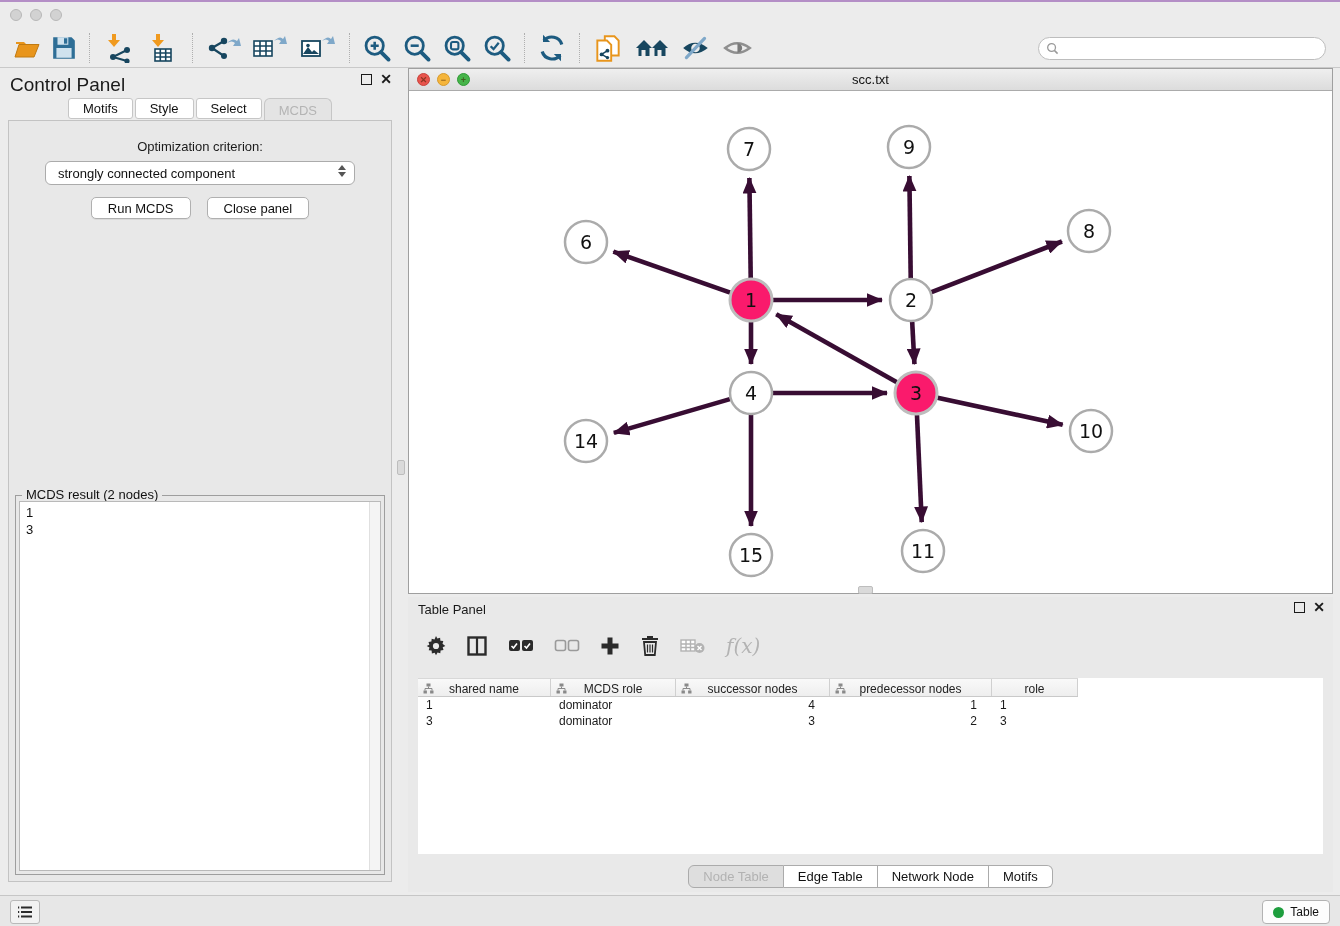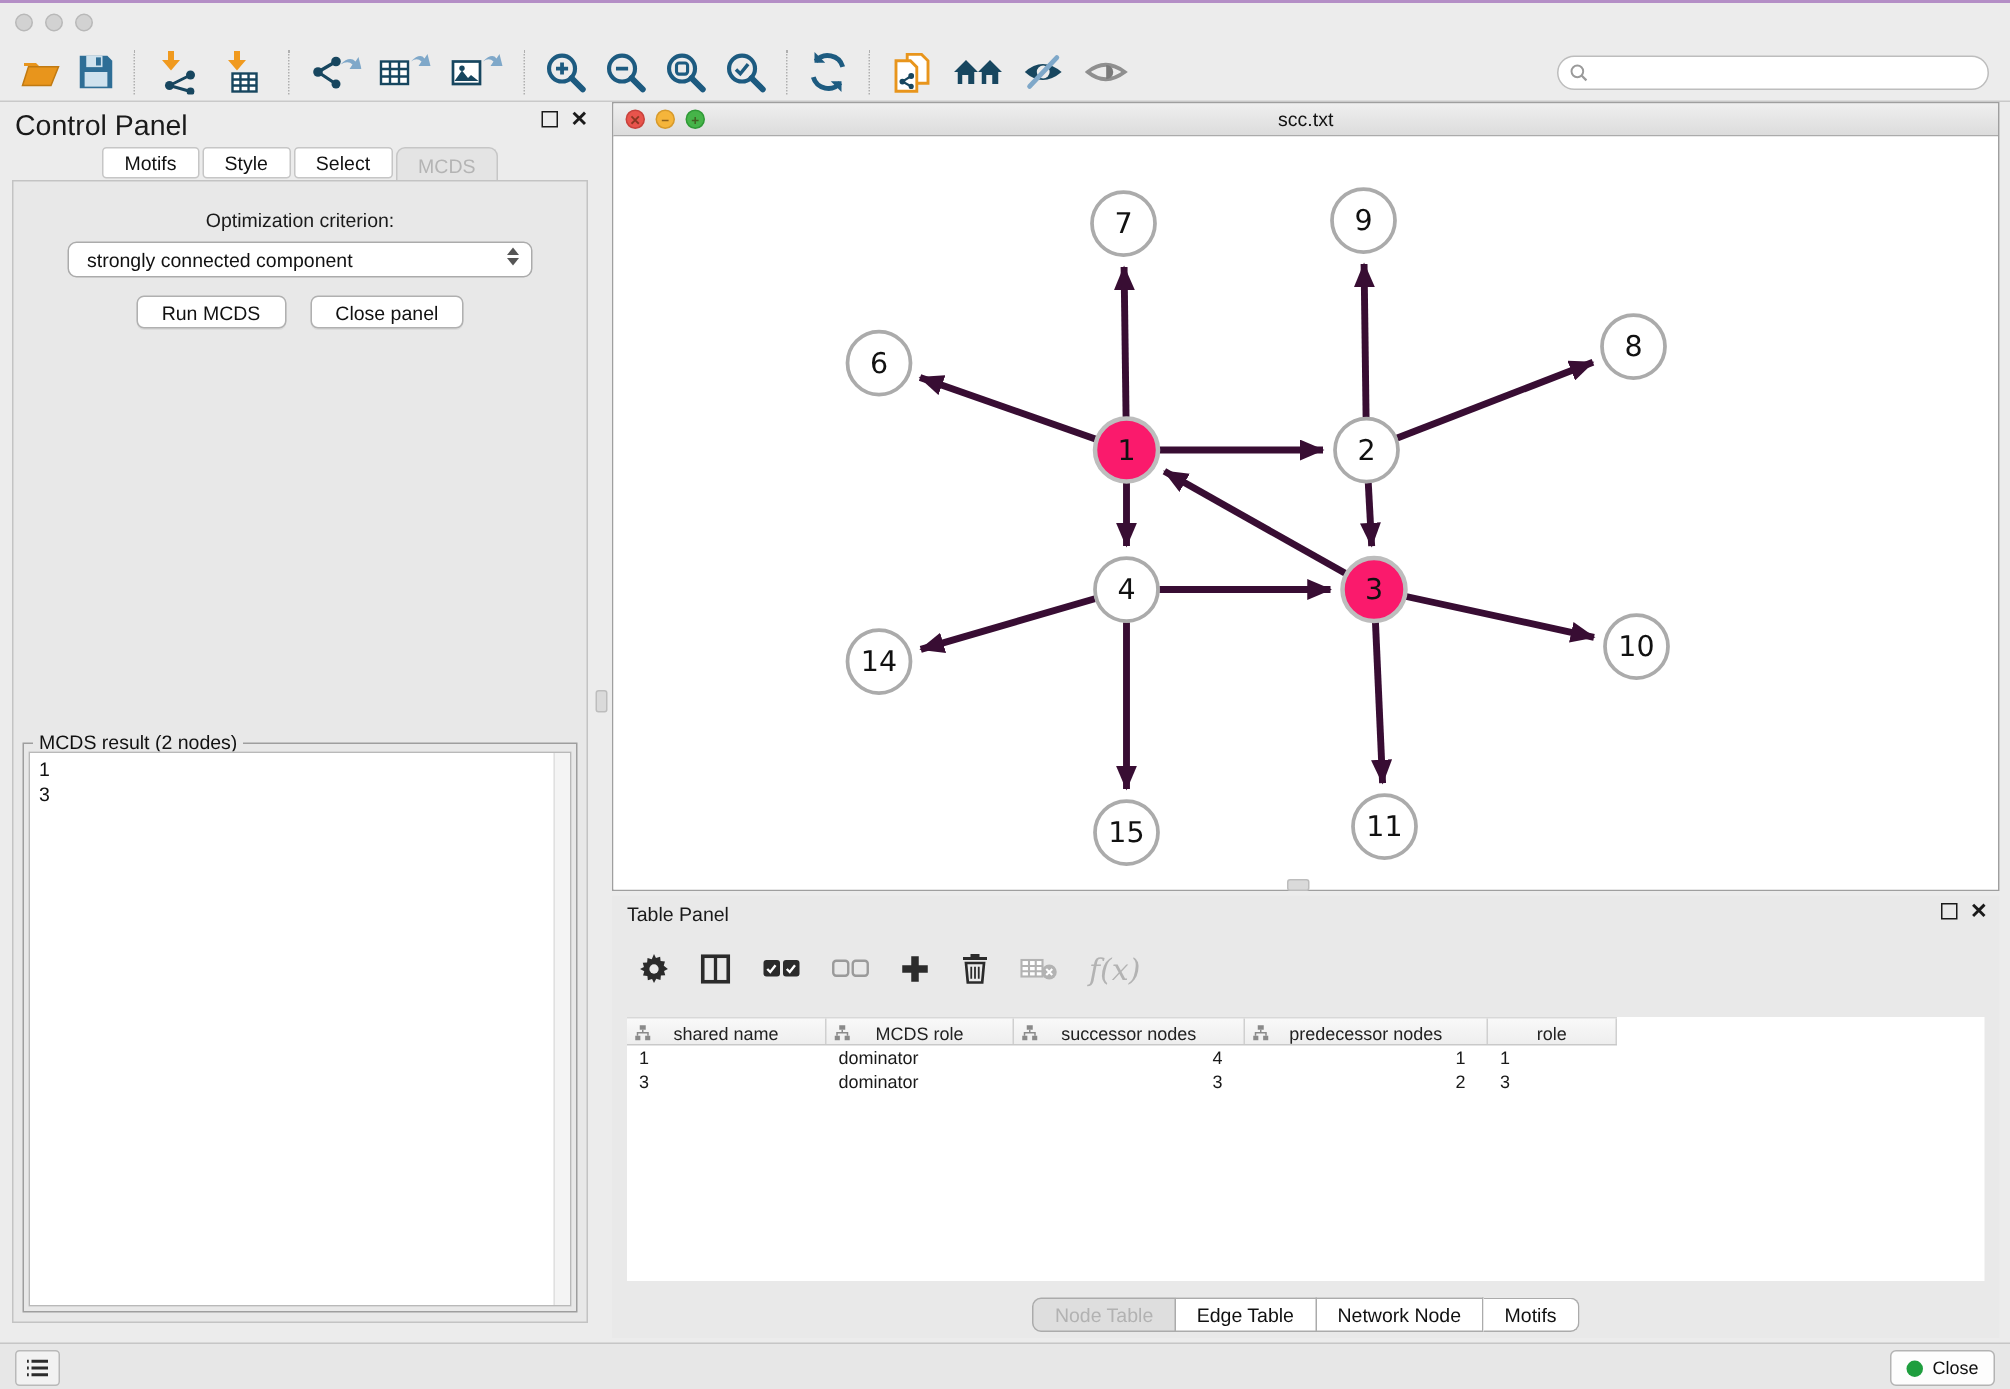--- a/index.html
+++ b/index.html
@@ -501,17 +501,17 @@
 
   <div class="statusbar">
     <div class="sb-left-btn">
       <svg width="16" height="14" viewBox="0 0 16 14">
         <path d="M4 2.5h11M4 7h11M4 11.5h11" stroke="#2B2B2B" stroke-width="2"></path>
         <path d="M1 2.5h1.5M1 7h1.5M1 11.5h1.5" stroke="#2B2B2B" stroke-width="2" stroke-dasharray="1.2 1"></path>
       </svg>
     </div>
     <div class="memory-btn">
       <span class="mem-dot"></span>
-      <span>Close</span>
+      <span>Table</span>
     </div>
   </div>
 
 </div>
 
 </body></html>

